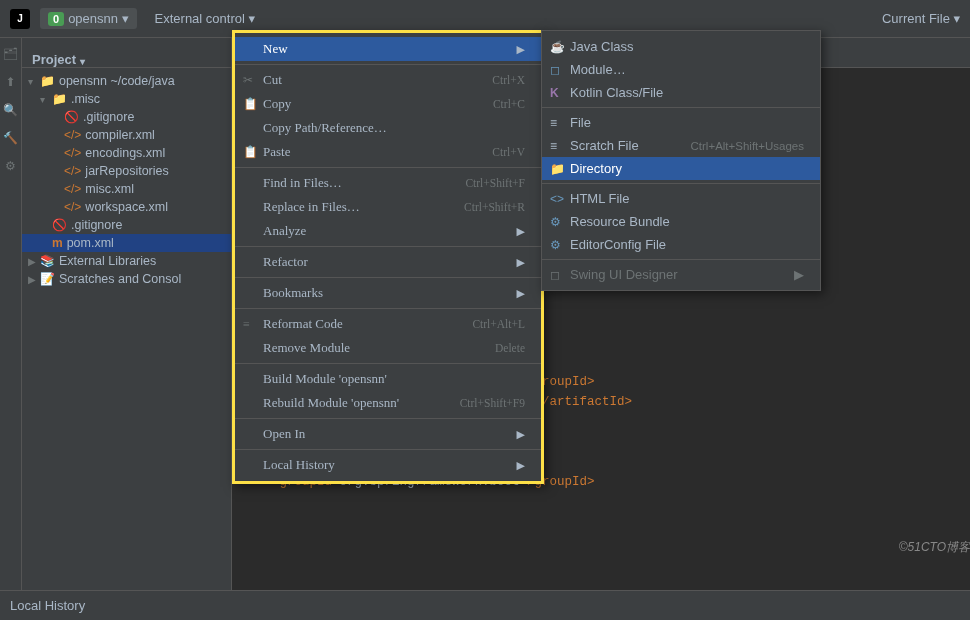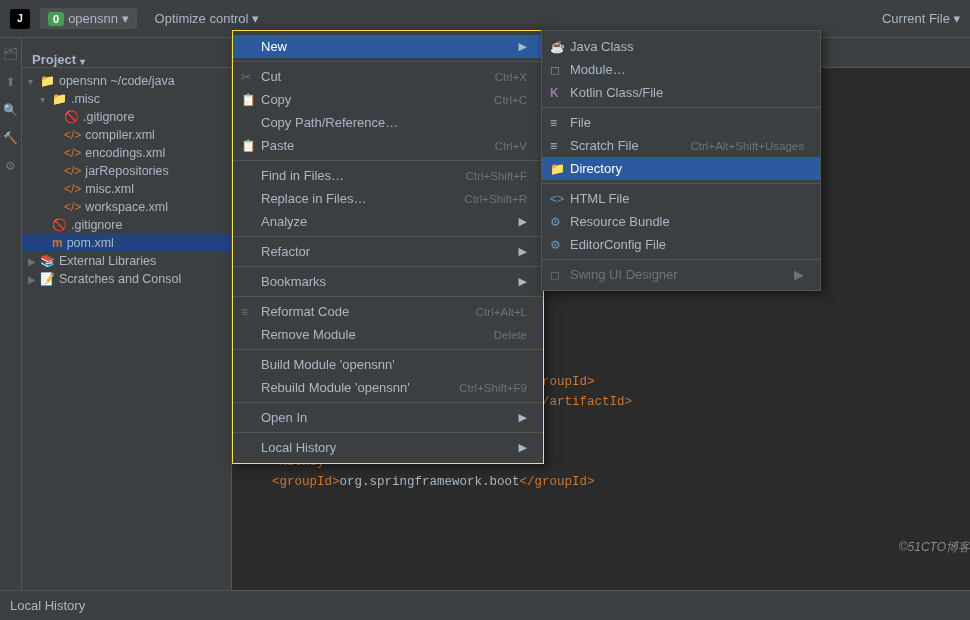--- a/index.html
+++ b/index.html
@@ -185,24 +185,25 @@
       z-index: 10;
     }
 
     
     .context-menu-left {
       position: absolute;
       top: 30px;
       left: 232px;
       width: 312px;
       background: #3c3f41;
-      border: 1px solid #fde047;
+      border: 3px solid #fde047;
       box-shadow: 3px 3px 10px rgba(0,0,0,0.5);
       z-index: 20;
       padding: 4px 0;
+      font-family: Liberation Serif, serif;
     }
     .menu-item {
       display: flex;
       align-items: center;
       padding: 4px 16px 4px 28px;
       cursor: pointer;
       font-size: 13px;
       color: #a9b7c6;
       position: relative;
     }
@@ -303,21 +304,21 @@
 <div class="top-bar">
   <div class="top-bar-logo">
     <span>J</span>
   </div>
   <div class="top-bar-opensnn">
     <span class="top-bar-badge">0</span>
     <span>opensnn</span>
     <span>▾</span>
   </div>
   <div class="top-bar-menu-item">
-    <span>Optimize control</span>
+    <span>External control</span>
     <span>▾</span>
   </div>
   <div class="top-bar-right">Current File ▾</div>
 </div>
 
 <div class="main-layout">
 
   <div class="icon-bar">
     <div class="icon-bar-item">🗂</div>
     <div class="icon-bar-item">⬆</div>

